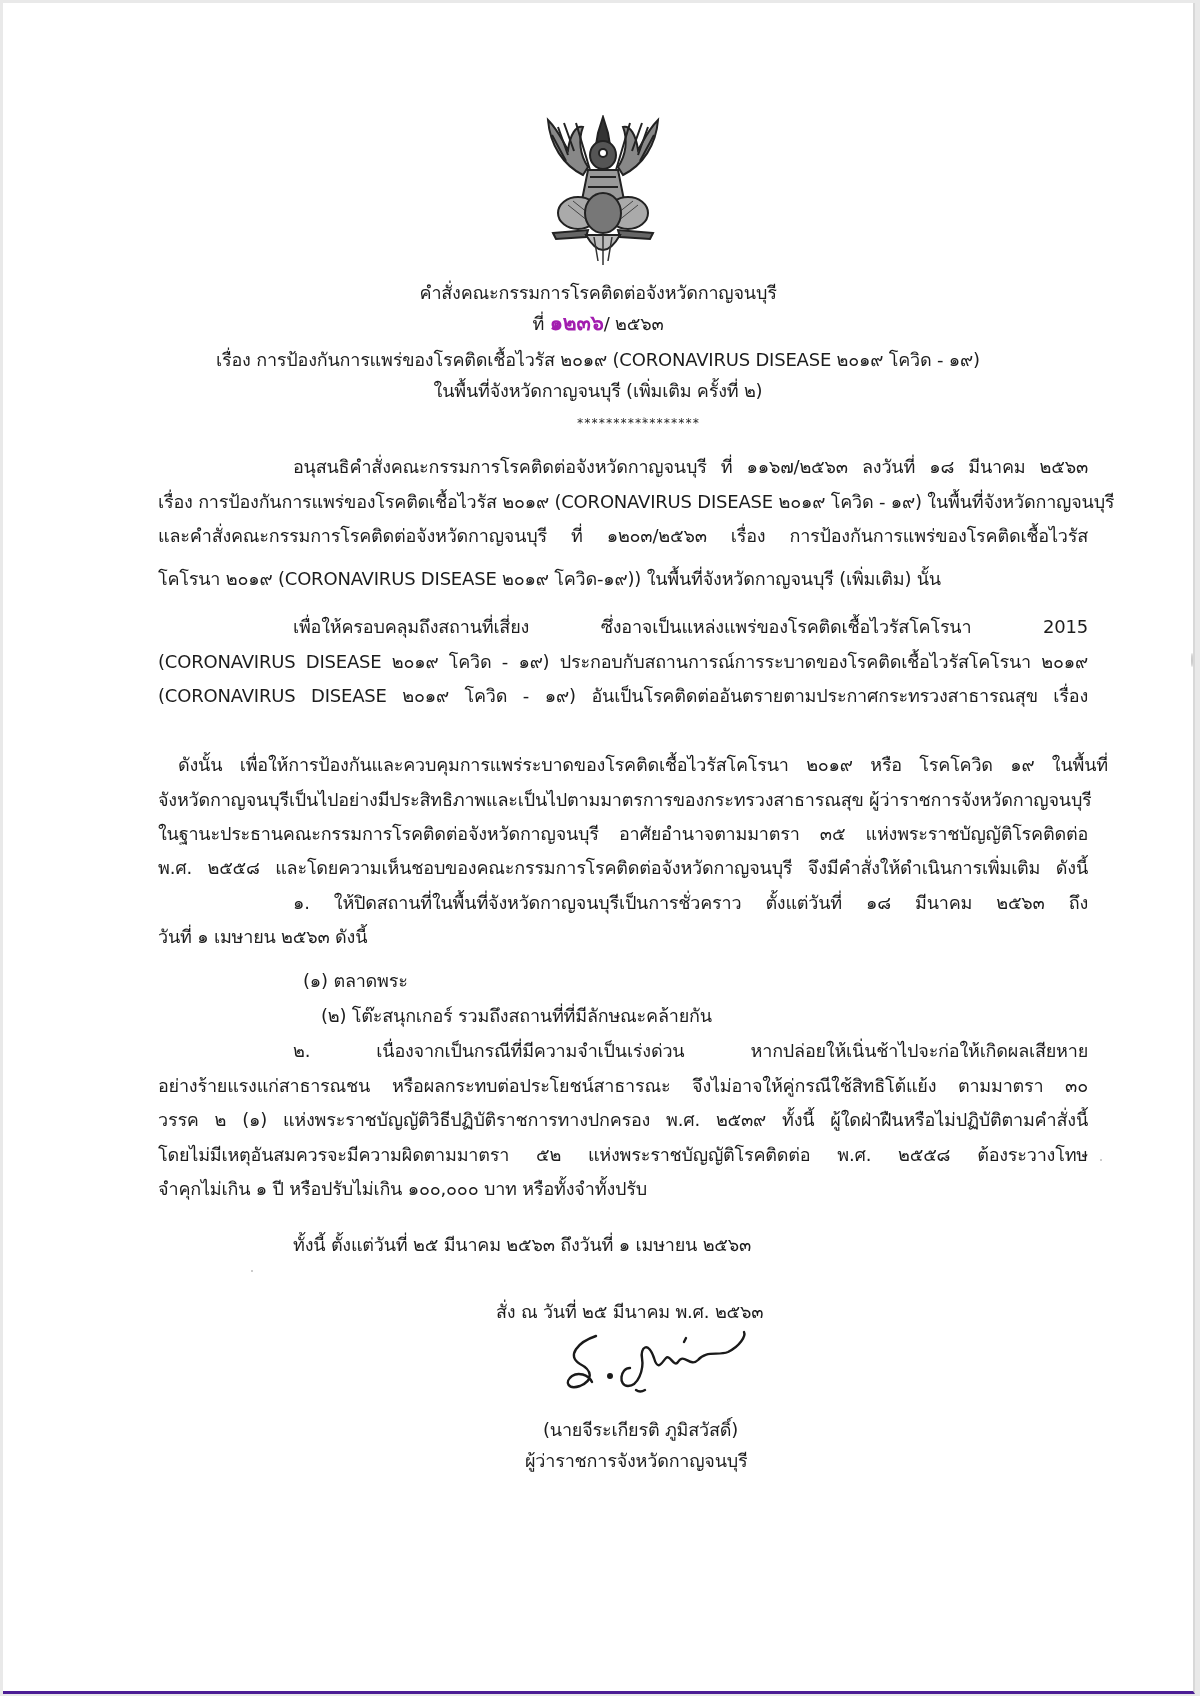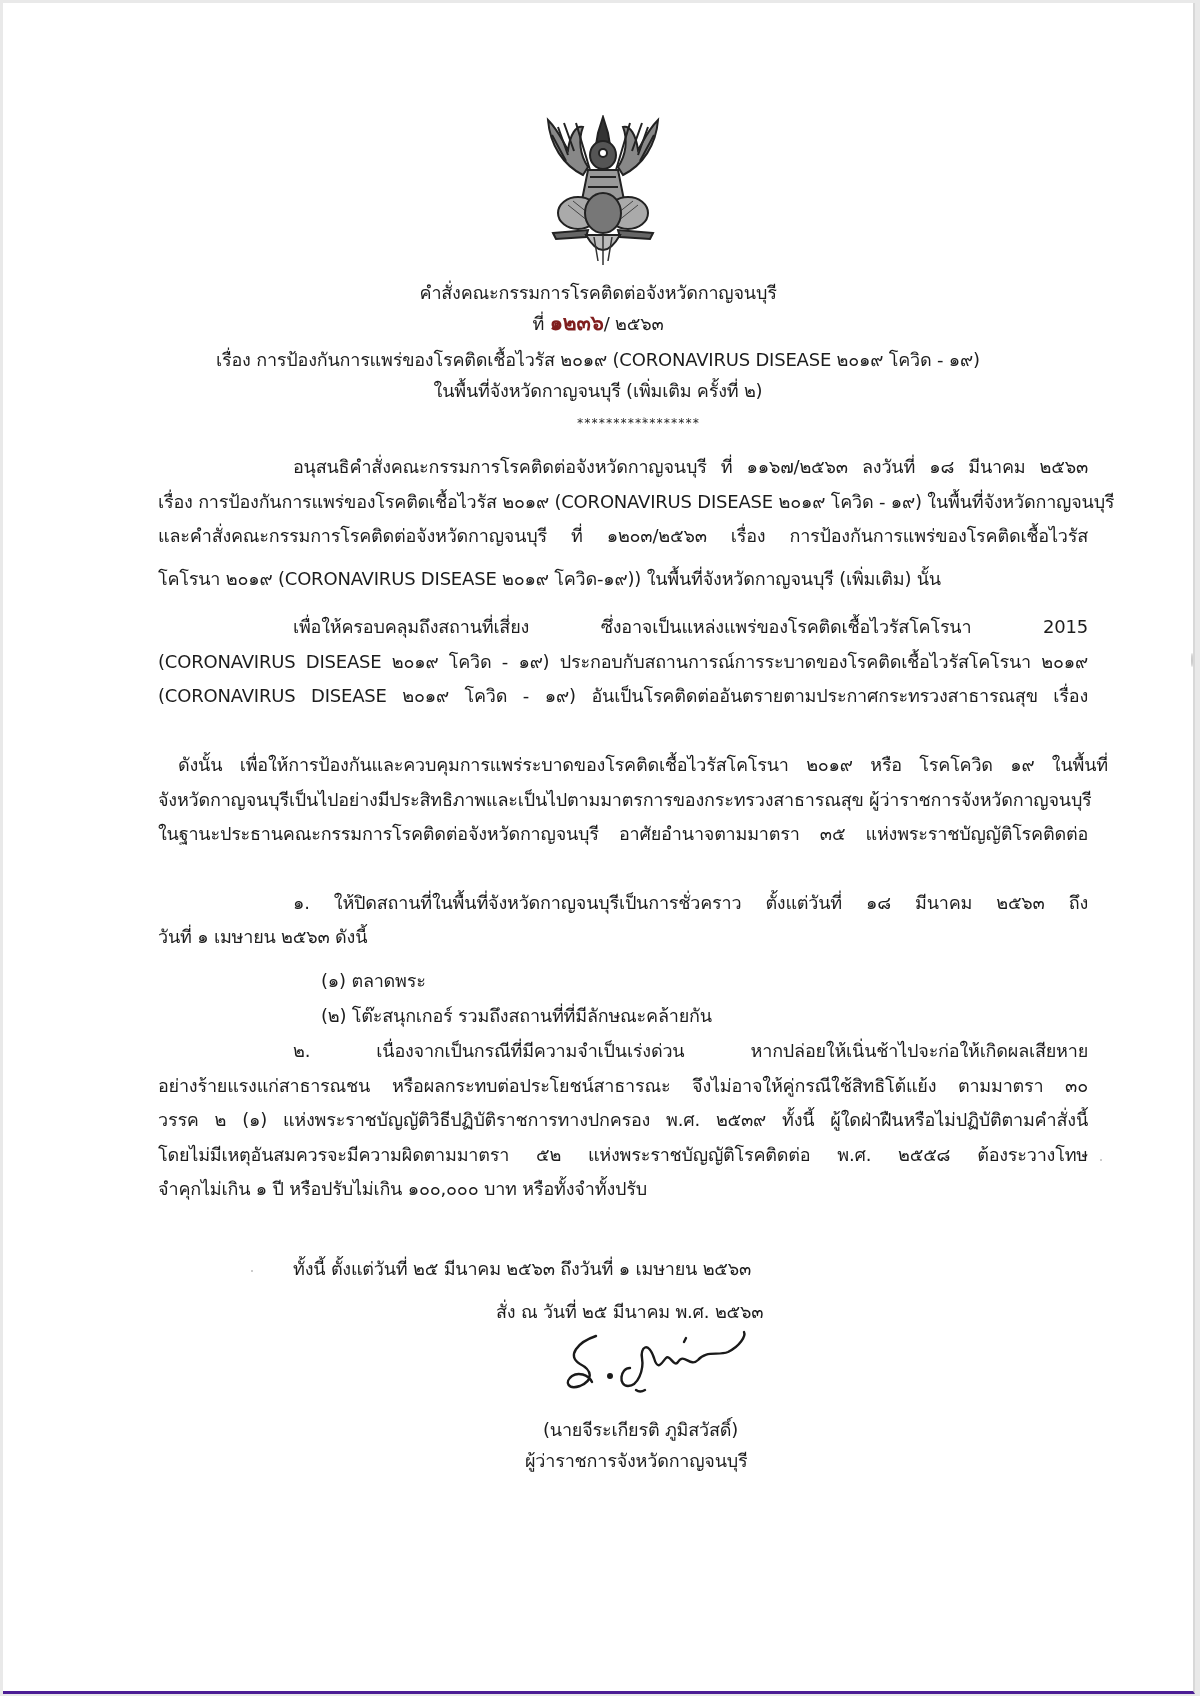--- a/index.html
+++ b/index.html
@@ -8,21 +8,21 @@
       font-family:"DejaVu Sans", sans-serif; color:#1c1c1c;
     }
     .page {
       position:absolute; left:3px; top:3px; width:1190px; height:1688px;
       background:#ffffff; border-right:2px solid #d8d8d8; border-bottom:3px solid #4c1d95;
     }
     .emblem { position:absolute; left:525px; top:112px; width:150px; height:152px; }
     .line { position:absolute; white-space:nowrap; font-size:18px; line-height:24px; letter-spacing:-0.2px; }
     .center { left:0; width:1190px; text-align:center; }
     .just { left:155px; width:930px; text-align:justify; text-align-last:justify; }
-    .num-hand { color:#7f1d1d; font-weight:bold; font-size:21px;margin-top:28px; }
+    .num-hand { color:#a21caf; font-weight:bold; font-size:21px;margin-top:28px; }
     .stars { font-family:"DejaVu Sans Mono", monospace; font-size:12px; letter-spacing:0px; }
     .sig { position:absolute; left:555px; top:1325px; width:230px; height:70px; }
     .spk { position:absolute; width:2px; height:2px; background:#bbb; border-radius:50%; }
   </style>
 </head>
 <body>
 
 <div class="page">
 
   <svg class="emblem" viewBox="0 0 150 152">
@@ -69,33 +69,34 @@
   <div class="line just" style="top:487px;">เรื่อง การป้องกันการแพร่ของโรคติดเชื้อไวรัส ๒๐๑๙ (CORONAVIRUS DISEASE ๒๐๑๙ โควิด - ๑๙) ในพื้นที่จังหวัดกาญจนบุรี</div>
   <div class="line just" style="top:521px;">และคำสั่งคณะกรรมการโรคติดต่อจังหวัดกาญจนบุรี ที่ ๑๒๐๓/๒๕๖๓  เรื่อง การป้องกันการแพร่ของโรคติดเชื้อไวรัส</div>
   <div class="line" style="top:556px; left:155px;margin-top:8px;">โคโรนา ๒๐๑๙ (CORONAVIRUS DISEASE ๒๐๑๙ โควิด-๑๙)) ในพื้นที่จังหวัดกาญจนบุรี (เพิ่มเติม) นั้น</div>
 
   <div class="line just" style="top:612px; left:290px; width:795px;">เพื่อให้ครอบคลุมถึงสถานที่เสี่ยง ซึ่งอาจเป็นแหล่งแพร่ของโรคติดเชื้อไวรัสโคโรนา 2015</div>
   <div class="line just" style="top:647px;">(CORONAVIRUS DISEASE ๒๐๑๙ โควิด - ๑๙) ประกอบกับสถานการณ์การระบาดของโรคติดเชื้อไวรัสโคโรนา ๒๐๑๙</div>
   <div class="line just" style="top:681px;">(CORONAVIRUS DISEASE ๒๐๑๙ โควิด - ๑๙) อันเป็นโรคติดต่ออันตรายตามประกาศกระทรวงสาธารณสุข เรื่อง</div>
   <div class="line just" style="top:750px;margin-left:20px;">ดังนั้น เพื่อให้การป้องกันและควบคุมการแพร่ระบาดของโรคติดเชื้อไวรัสโคโรนา ๒๐๑๙  หรือ โรคโควิด ๑๙ ในพื้นที่</div>
   <div class="line just" style="top:785px;">จังหวัดกาญจนบุรีเป็นไปอย่างมีประสิทธิภาพและเป็นไปตามมาตรการของกระทรวงสาธารณสุข ผู้ว่าราชการจังหวัดกาญจนบุรี</div>
   <div class="line just" style="top:819px;">ในฐานะประธานคณะกรรมการโรคติดต่อจังหวัดกาญจนบุรี อาศัยอำนาจตามมาตรา ๓๕ แห่งพระราชบัญญัติโรคติดต่อ</div>
+  <div class="line just" style="top:853px;">พ.ศ. ๒๕๕๘ และโดยความเห็นชอบของคณะกรรมการโรคติดต่อจังหวัดกาญจนบุรี จึงมีคำสั่งให้ดำเนินการเพิ่มเติม ดังนี้</div>
 
   <div class="line just" style="top:888px; left:290px; width:795px;">๑. ให้ปิดสถานที่ในพื้นที่จังหวัดกาญจนบุรีเป็นการชั่วคราว ตั้งแต่วันที่ ๑๘ มีนาคม ๒๕๖๓ ถึง</div>
   <div class="line" style="top:922px; left:155px;">วันที่ ๑ เมษายน ๒๕๖๓ ดังนี้</div>
-  <div class="line" style="top:966px; left:318px;">(๑) ตลาดพระ</div>
+  <div class="line" style="top:966px; left:300px;">(๑) ตลาดพระ</div>
   <div class="line" style="top:1001px; left:318px;">(๒) โต๊ะสนุกเกอร์ รวมถึงสถานที่ที่มีลักษณะคล้ายกัน</div>
 
   <div class="line just" style="top:1036px; left:290px; width:795px;">๒. เนื่องจากเป็นกรณีที่มีความจำเป็นเร่งด่วน หากปล่อยให้เนิ่นช้าไปจะก่อให้เกิดผลเสียหาย</div>
   <div class="line just" style="top:1071px;">อย่างร้ายแรงแก่สาธารณชน หรือผลกระทบต่อประโยชน์สาธารณะ จึงไม่อาจให้คู่กรณีใช้สิทธิโต้แย้ง ตามมาตรา ๓๐</div>
   <div class="line just" style="top:1105px;">วรรค ๒ (๑) แห่งพระราชบัญญัติวิธีปฏิบัติราชการทางปกครอง พ.ศ. ๒๕๓๙ ทั้งนี้ ผู้ใดฝ่าฝืนหรือไม่ปฏิบัติตามคำสั่งนี้</div>
   <div class="line just" style="top:1140px;">โดยไม่มีเหตุอันสมควรจะมีความผิดตามมาตรา ๕๒ แห่งพระราชบัญญัติโรคติดต่อ พ.ศ. ๒๕๕๘ ต้องระวางโทษ</div>
   <div class="line" style="top:1174px; left:155px;">จำคุกไม่เกิน ๑ ปี หรือปรับไม่เกิน ๑๐๐,๐๐๐ บาท หรือทั้งจำทั้งปรับ</div>
 
-  <div class="line" style="top:1230px; left:290px;margin-top:24px;">ทั้งนี้ ตั้งแต่วันที่ ๒๕ มีนาคม ๒๕๖๓ ถึงวันที่ ๑ เมษายน ๒๕๖๓</div>
+  <div class="line" style="top:1230px; left:290px;">ทั้งนี้ ตั้งแต่วันที่ ๒๕ มีนาคม ๒๕๖๓ ถึงวันที่ ๑ เมษายน ๒๕๖๓</div>
 
   <div class="line" style="top:1297px; left:493px;">สั่ง ณ วันที่ ๒๕ มีนาคม พ.ศ. ๒๕๖๓</div>
 
   <svg class="sig" viewBox="0 0 230 70">
     <g fill="none" stroke="#1a1a1a" stroke-width="2.4" stroke-linecap="round">
       <path d="M38 8 C20 14 8 28 22 36 C34 42 36 52 22 58 C10 62 6 54 14 48 C20 44 30 46 34 54"></path>
       <circle cx="52" cy="48" r="1.8" fill="#1a1a1a"></circle>
       <path d="M72 40 C62 40 60 58 70 58 C80 58 86 42 84 30 C82 20 90 12 96 30 C100 44 104 34 108 30 C112 26 116 40 120 34 C126 24 132 40 140 32 C148 22 160 28 170 24 C182 18 188 8 186 4"></path>
       <path d="M126 14 l2 -4"></path>
       <path d="M78 62 q4 3 9 0"></path>

